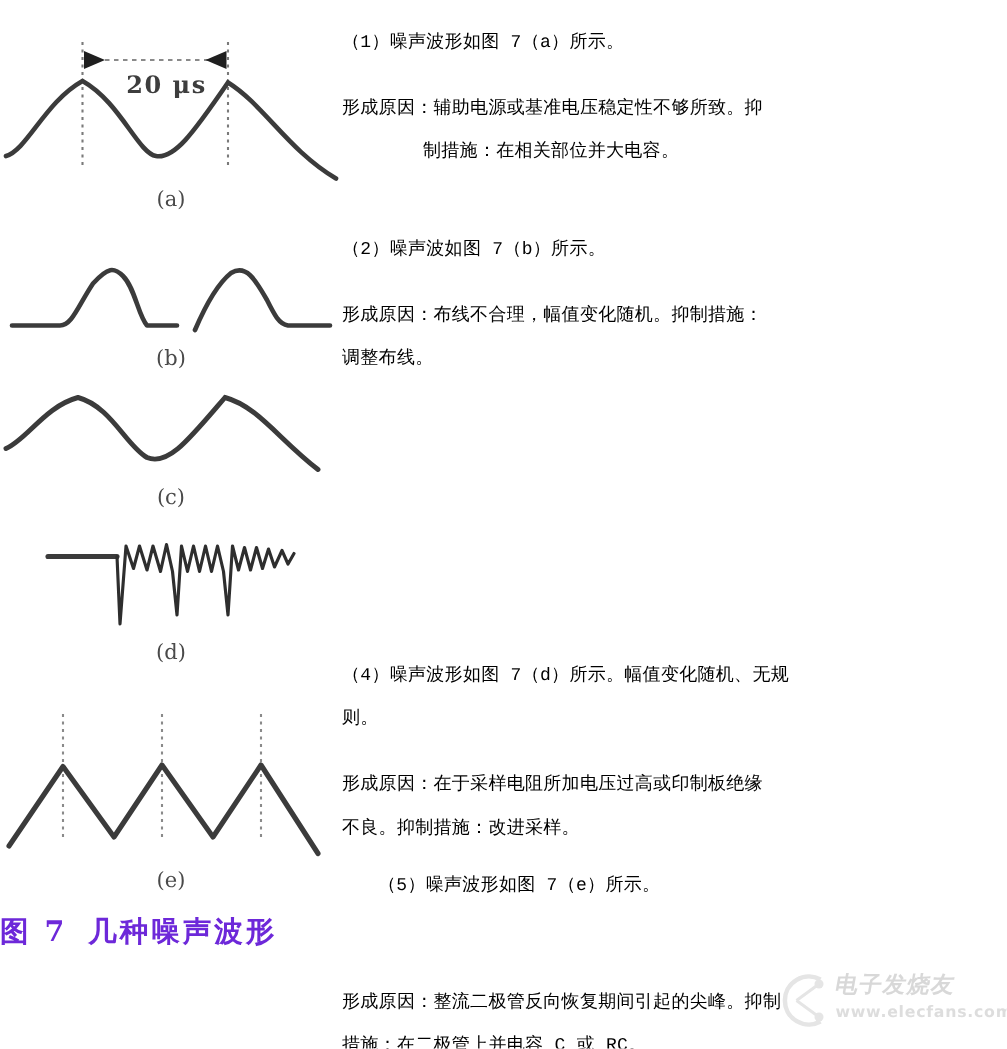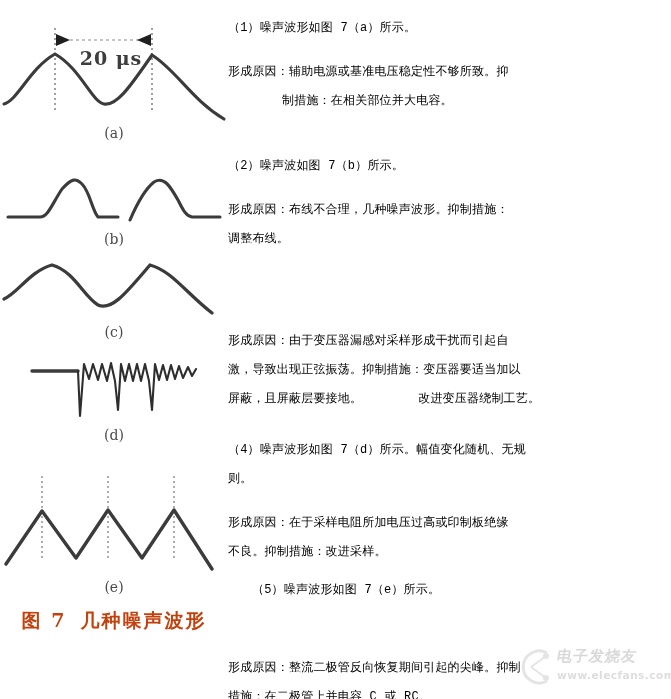--- a/index.html
+++ b/index.html
@@ -56,26 +56,25 @@
   #wf-b  { top: 170px; }
   #wf-c  { top: 255px; }
   #wf-d  { top: 348px; }
   #wf-e  { top: 470px; }
 
   #figure-caption {
     position: absolute;
     left: 0;
     top: 608px;
     width: 228px;
-    text-align: center;
     font-family: "DejaVu Serif", "Liberation Serif", serif;
     font-weight: bold;
     font-size: 19px;
     letter-spacing: 2px;
-    color: #c2410c;
+    color: #6d28d9;
   }
   #figure-caption .cap-gap { display: inline-block; width: 14px; }
 
   
   #text-column {
     position: absolute;
     left: 228px;
     top: 0;
     width: 443px;
     height: 699px;
@@ -163,21 +162,21 @@
         <polygon points="56,16 70,22 56,28" fill="#1f1f1f"></polygon>
         <polygon points="151,16 137,22 151,28" fill="#1f1f1f"></polygon>
 
         <path d="M 4,86 C 18,82 30,50 55,36 C 80,50 92,84 104,86 C 116,88 128,72 152,37
                  C 176,52 192,82 224,101" fill="none" stroke="#3b3b3b" stroke-width="3.1" stroke-linecap="round"></path>
       </svg>
       <div class="subcaption">(a)</div>
     </div>
 
     <div style="position:absolute;left:66px;top:47px;width:90px;text-align:center;
-                font-family:'DejaVu Serif','Liberation Serif',serif;font-size:19px;
+                font-family:'DejaVu Serif','Liberation Serif',serif;font-size:16px;
                 font-weight:bold;color:#3d3d3d;letter-spacing:1px;">20 μs</div>
 
     <div class="waveform-block" id="wf-b">
       <svg class="waveform-svg" width="228" height="62" viewBox="0 0 228 62">
         <path d="M 8,47 L 40,47 C 48,47 52,34 62,19 C 72,8 76,8 82,14
                  C 90,22 92,40 98,47 L 118,47" fill="none" stroke="#3b3b3b" stroke-width="3.1" stroke-linecap="round" stroke-linejoin="round"></path>
         <path d="M 130,50 C 136,36 144,20 154,12 C 164,6 170,16 178,30
                  C 183,40 186,46 192,47 L 220,47" fill="none" stroke="#3b3b3b" stroke-width="3.1" stroke-linecap="round" stroke-linejoin="round"></path>
       </svg>
       <div class="subcaption">(b)</div>
@@ -227,29 +226,24 @@
     </div>
     <div class="para" id="p1-body">
       <span class="hang-none">形成原因：辅助电源或基准电压稳定性不够所致。抑</span>
       <span class="hang">制措施：在相关部位并大电容。</span>
     </div>
 
     <div class="para" id="p2-head">
       <span class="lead">（2）噪声波如图 7（b）所示。</span>
     </div>
     <div class="para" id="p2-body">
-      <span class="hang-none indent-1">形成原因：布线不合理，几种噪声波形。抑制措施：</span>
+      <span class="hang-none indent-1">形成原因：布线不合理，幅值变化随机。抑制措施：</span>
       <span class="hang-none">调整布线。</span>
     </div>
 
-    <div class="para" id="p3-body">
-      <span class="hang-none indent-1">形成原因：由于变压器漏感对采样形成干扰而引起自</span>
-      <span class="hang-none">激，导致出现正弦振荡。抑制措施：变压器要适当加以</span>
-      <span class="hang-none"><span>屏蔽，且屏蔽层要接地。</span><span class="wide-gap"></span><span>改进变压器绕制工艺。</span></span>
-    </div>
 
     <div class="para" id="p4-head">
       <span class="hang-none">（4）噪声波形如图 7（d）所示。幅值变化随机、无规</span>
       <span class="hang-none">则。</span>
     </div>
     <div class="para" id="p4-body">
       <span class="hang-none indent-1">形成原因：在于采样电阻所加电压过高或印制板绝缘</span>
       <span class="hang-none indent-1">不良。抑制措施：改进采样。</span>
     </div>
 

